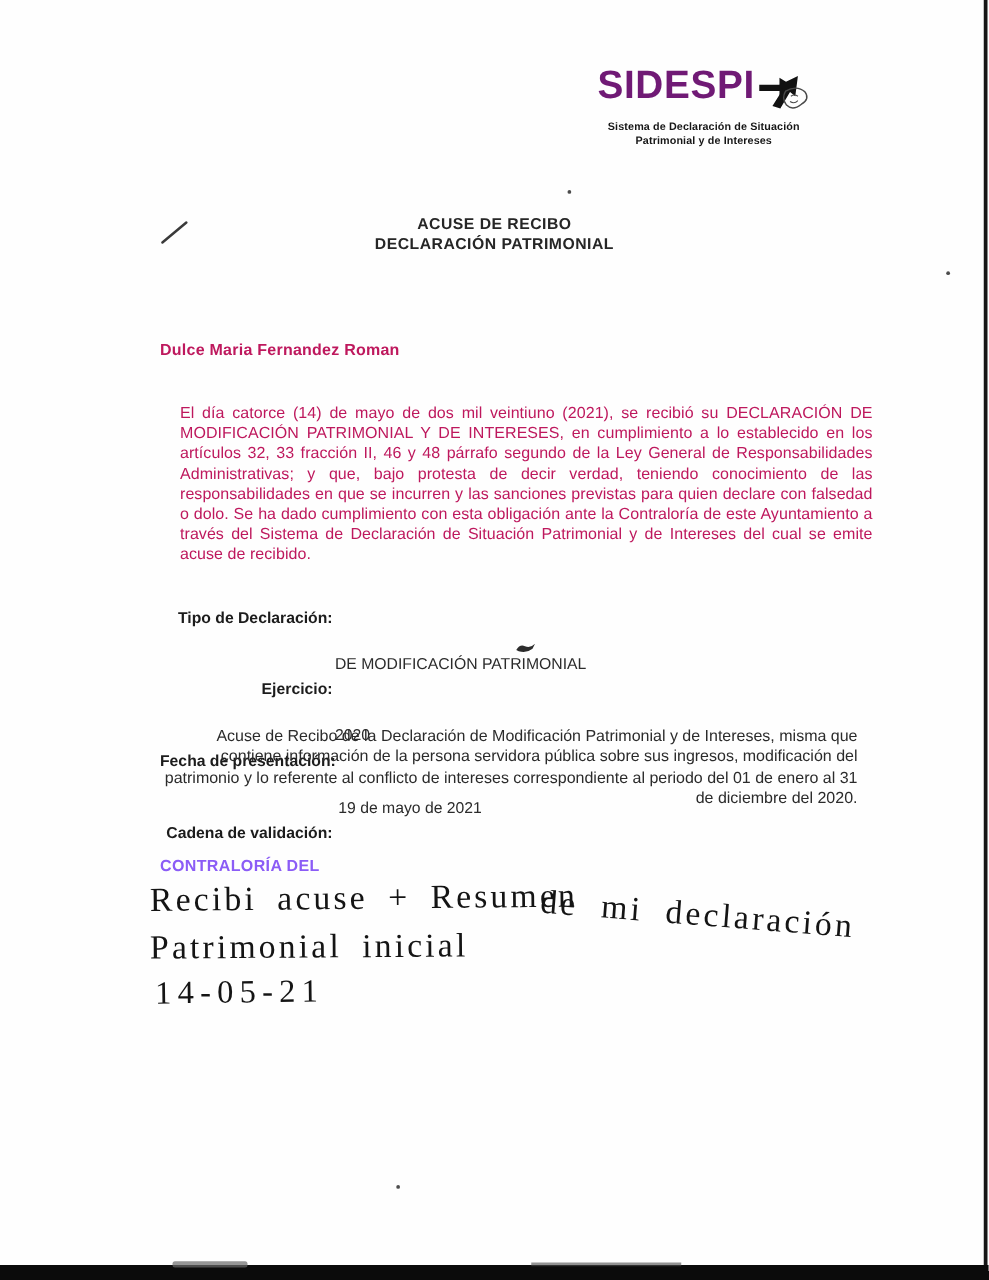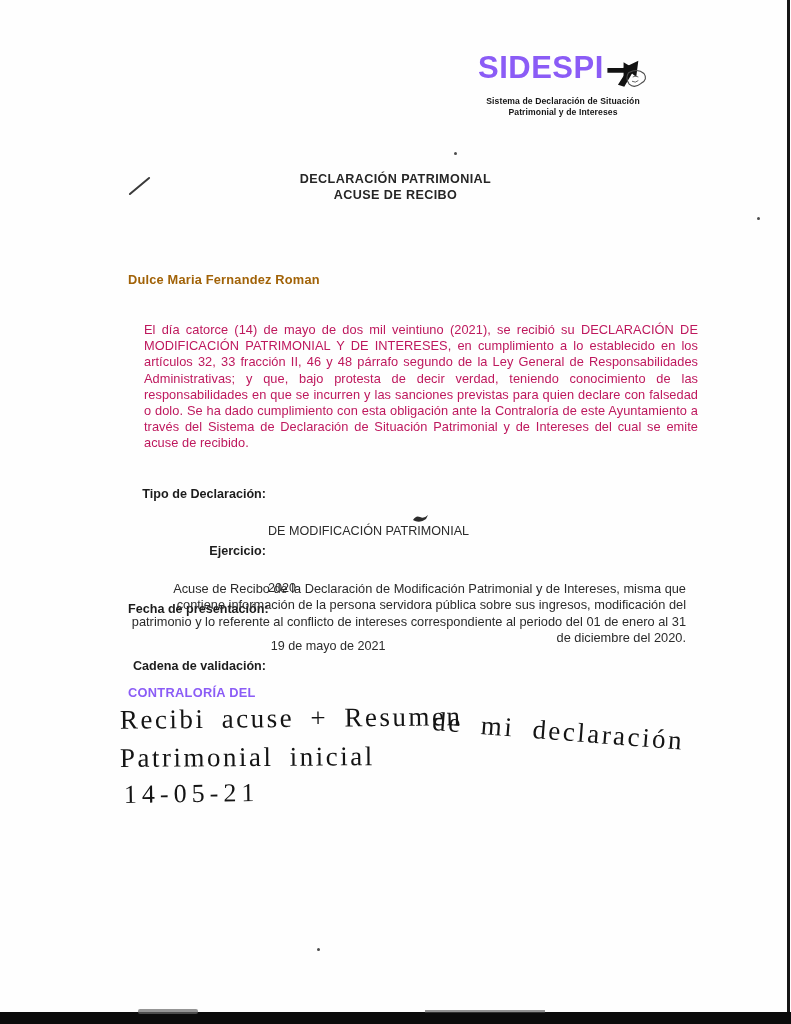--- a/index.html
+++ b/index.html
@@ -14,21 +14,21 @@
     width: 791px; height: 1024px;
     background: var(--paper, #fefefe);
     color: var(--ink, #2d2d2d);
   }
 
   
   .logo { position: absolute; left: 478px; top: 50px; width: 170px; text-align: center; }
   .logo-top { display: flex; align-items: flex-start; justify-content: center; gap: 2px; }
   .logo-text {
     font-size: 31px; font-weight: bold; letter-spacing: 0.5px;
-    color: #8b5cf6; line-height: 36px;
+    color: #701a75; line-height: 36px;
     transform: scaleY(1.02);
   }
   .logo-arrow { width: 58px; height: 52px; margin-top: -6px; }
   .logo-sub {
     margin-top: 0px; font-size: 8.6px; font-weight: bold; line-height: 10.5px;
     color: #161616; letter-spacing: 0.1px;
   }
 
   
   .title {
@@ -39,21 +39,21 @@
 
   
   .pen-slash {
     position: absolute; left: 126px; top: 185px; width: 27px; height: 2px;
     background: #3a3a3a; transform: rotate(-40deg); border-radius: 2px;
   }
 
   
   .recipient {
     position: absolute; left: 128px; top: 272px;
-    font-size: 12.8px; font-weight: bold; color: #a16207; letter-spacing: 0.2px;
+    font-size: 12.8px; font-weight: bold; color: #be185d; letter-spacing: 0.2px;
   }
 
   
   .body-par {
     position: absolute; left: 132px; top: 310px; width: 554px; margin: 12px;
     font-size: 12.8px; line-height: 16.2px; color: #be185d;
     text-align: justify; letter-spacing: 0.05px;
   }
   .summary-par {
     position: absolute; left: 128px; top: 581px; width: 558px; margin: 0;
@@ -127,22 +127,22 @@
     </div>
     <div class="logo-sub">
       <div>Sistema de Declaración de Situación</div>
       <div>Patrimonial y de Intereses</div>
     </div>
   </div>
 
   <div class="pen-slash"></div>
 
   <div class="title">
+    <div>ACUSE DE RECIBO</div>
     <div>DECLARACIÓN PATRIMONIAL</div>
-    <div>ACUSE DE RECIBO</div>
   </div>
 
   <div class="recipient">Dulce Maria Fernandez Roman</div>
 
   <p class="body-par">El día catorce (14) de mayo de dos mil veintiuno (2021), se recibió su DECLARACIÓN DE MODIFICACIÓN PATRIMONIAL Y DE INTERESES, en cumplimiento a lo establecido en los artículos 32, 33 fracción II, 46 y 48 párrafo segundo de la Ley General de Responsabilidades Administrativas; y que, bajo protesta de decir verdad, teniendo conocimiento de las responsabilidades en que se incurren y las sanciones previstas para quien declare con falsedad o dolo. Se ha dado cumplimiento con esta obligación ante la Contraloría de este Ayuntamiento a través del Sistema de Declaración de Situación Patrimonial y de Intereses del cual se emite acuse de recibido.</p>
 
   <div class="fields">
     <div class="field-row">
       <span class="field-label">Tipo de Declaración:</span>
       <span class="field-value">DE MODIFICACIÓN PATRIMONIAL</span>

